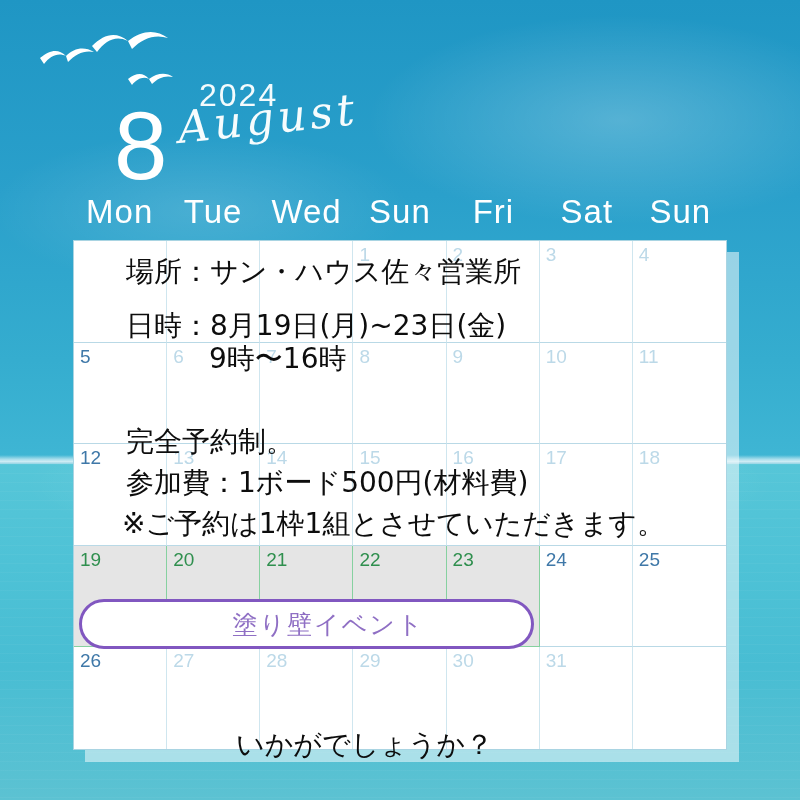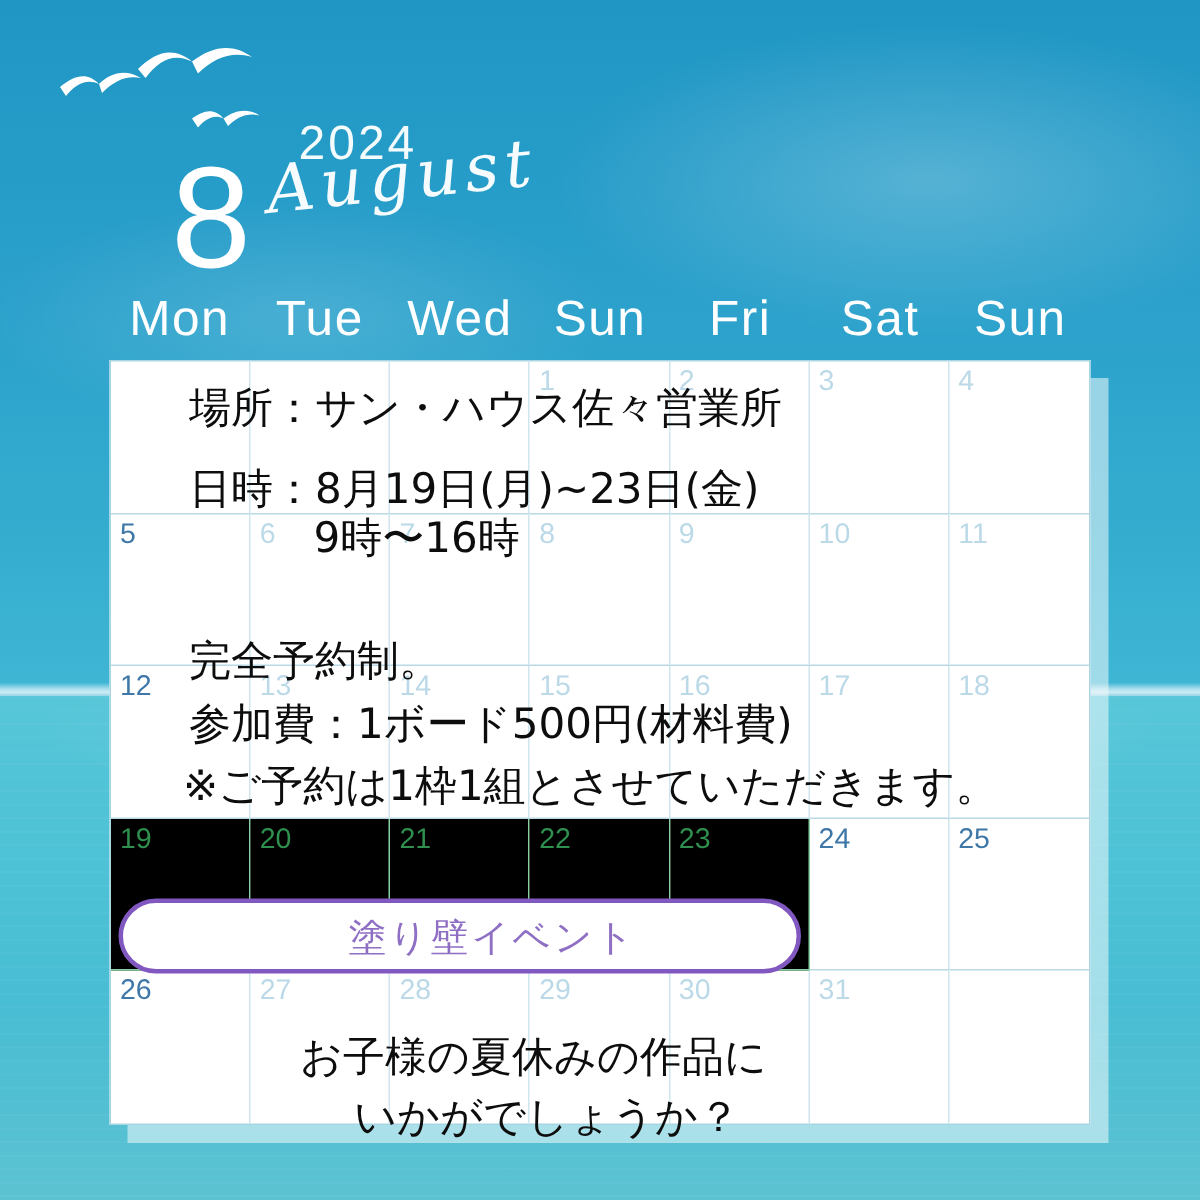--- a/index.html
+++ b/index.html
@@ -145,21 +145,21 @@
   .cell:nth-child(7n) { border-right: none; }
   .cell.r5 { border-bottom: none; }
   .cell .dnum {
     position: absolute;
     left: 6px; top: 3px;
     font-size: 19px;
     line-height: 22px;
     color: #3f78a8;
   }
   .cell.faint .dnum { color: #bcd9e8; }
-  .cell.hl { background: #000000; }
+  .cell.hl { background: #e5e5e5; }
   .cell.hl .dnum { color: #2f8f4e; }
   .cell.hl { border-right-color: #86d1a0; border-bottom-color: #86d1a0; }
 
   
   .otext {
     position: absolute;
     color: #0d0d0d;
     font-size: 28px;
     line-height: 44px;
     white-space: nowrap;
@@ -334,20 +334,19 @@
         <div class="cell r5"></div>
       </div>
   </div>
 
   <div class="otext" id="block-place">場所：サン・ハウス佐々営業所</div>
   <div class="otext" id="block-when">日時：8月19日(月)~23日(金)</div>
   <div class="otext" id="block-hours">9時〜16時</div>
   <div class="otext" id="block-resv">完全予約制。</div>
   <div class="otext" id="block-fee">参加費：1ボード500円(材料費)</div>
   <div class="otext" id="block-note">※ご予約は1枠1組とさせていただきます。</div>
-  <div class="otext" id="block-ask1">お子様の夏休みの作品に</div>
   <div class="otext" id="block-ask2">いかがでしょうか？</div>
 
   <div class="event-banner">
     <span>塗り壁イベント</span>
   </div>
 
 </div>
 
 </body></html>

